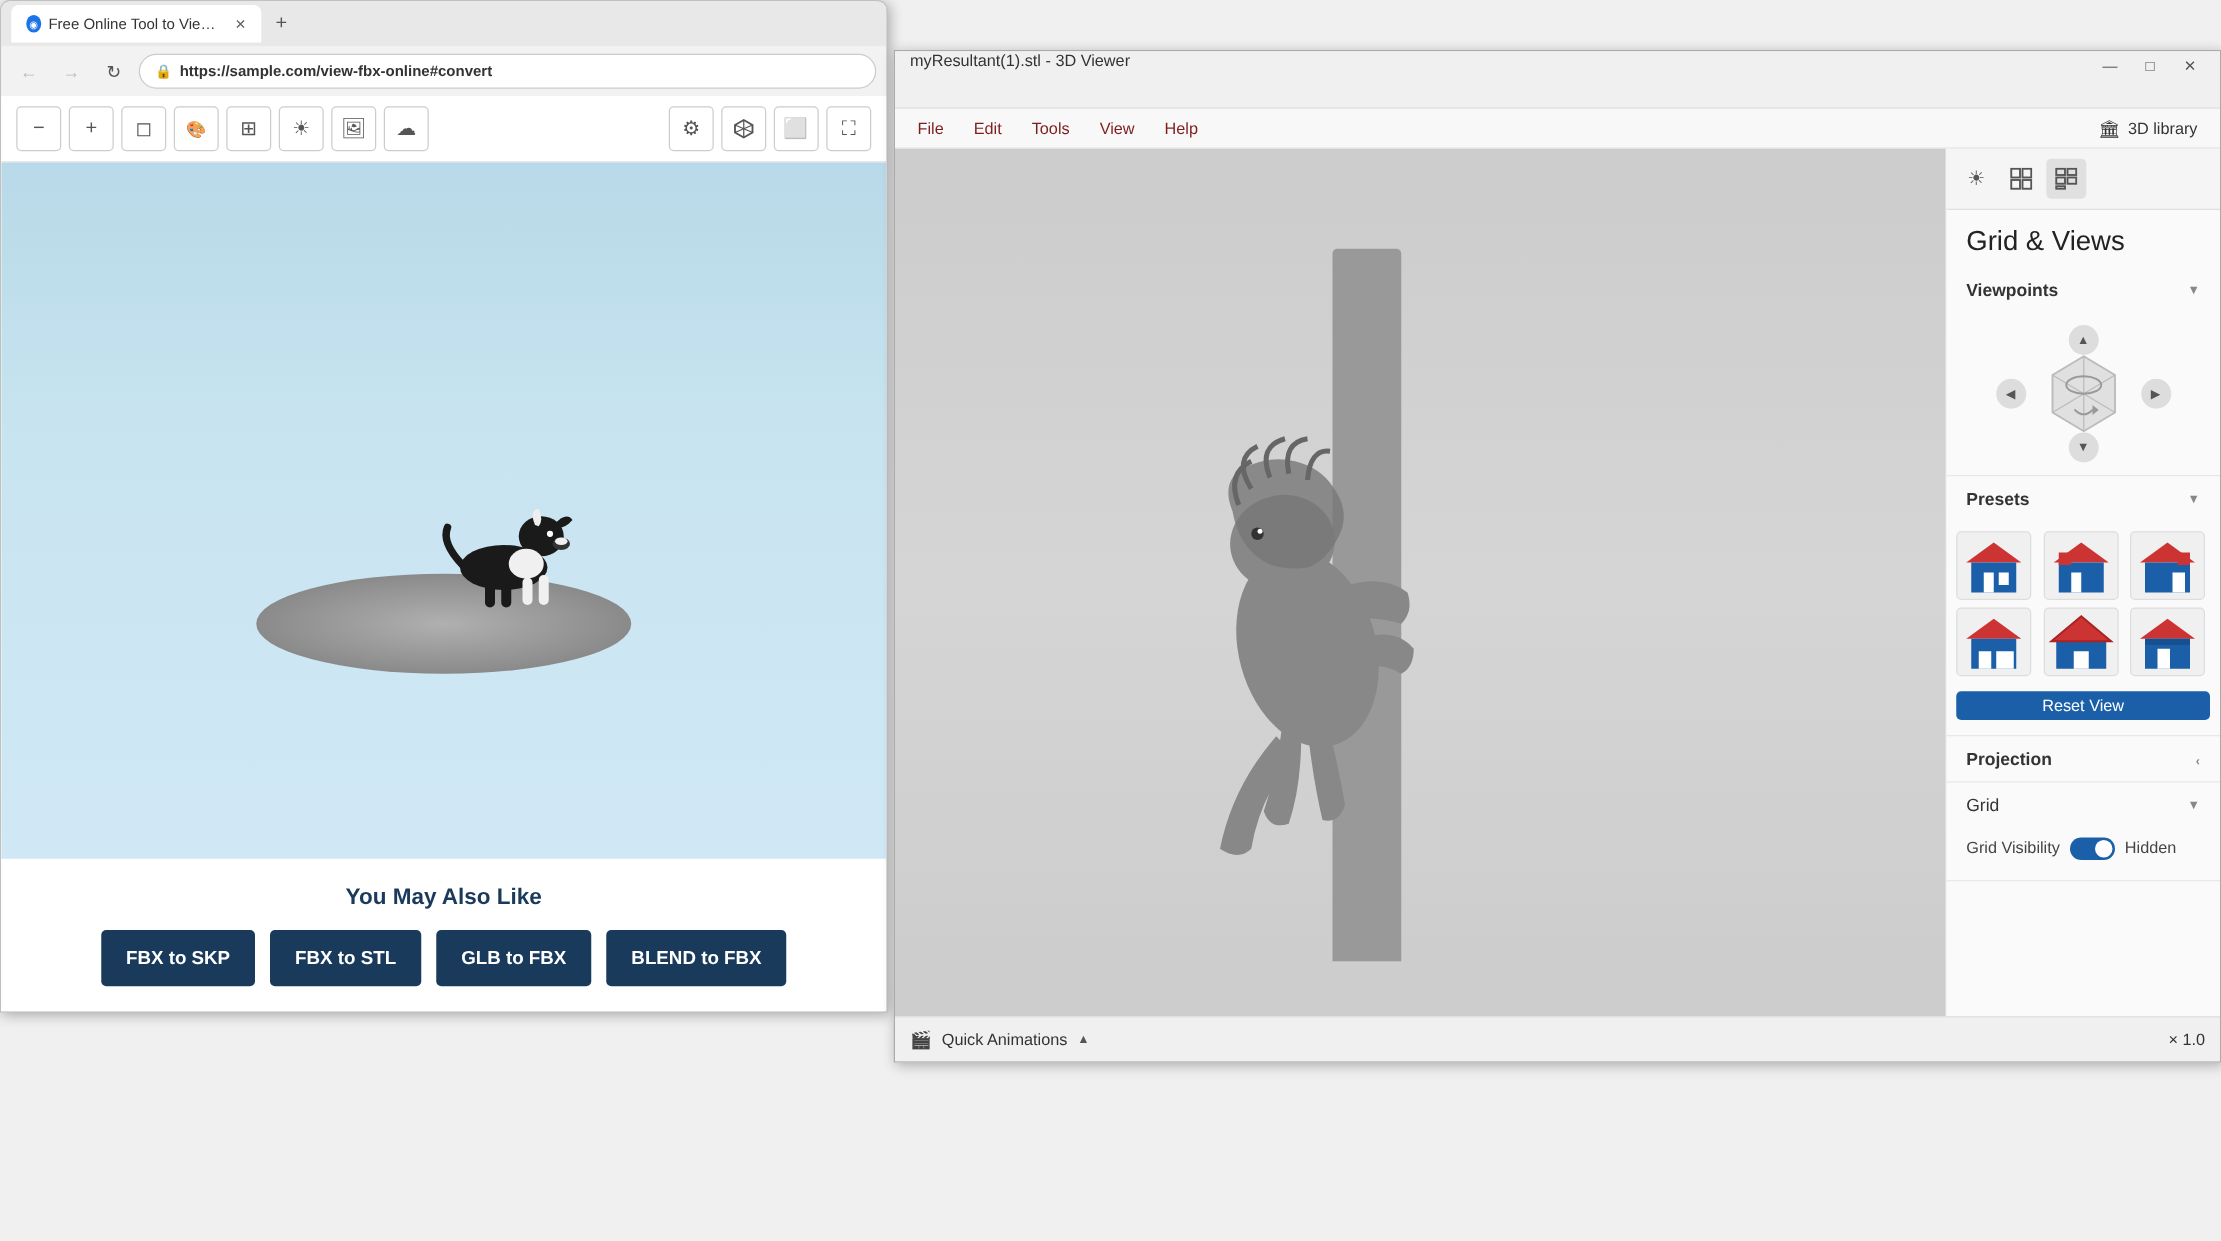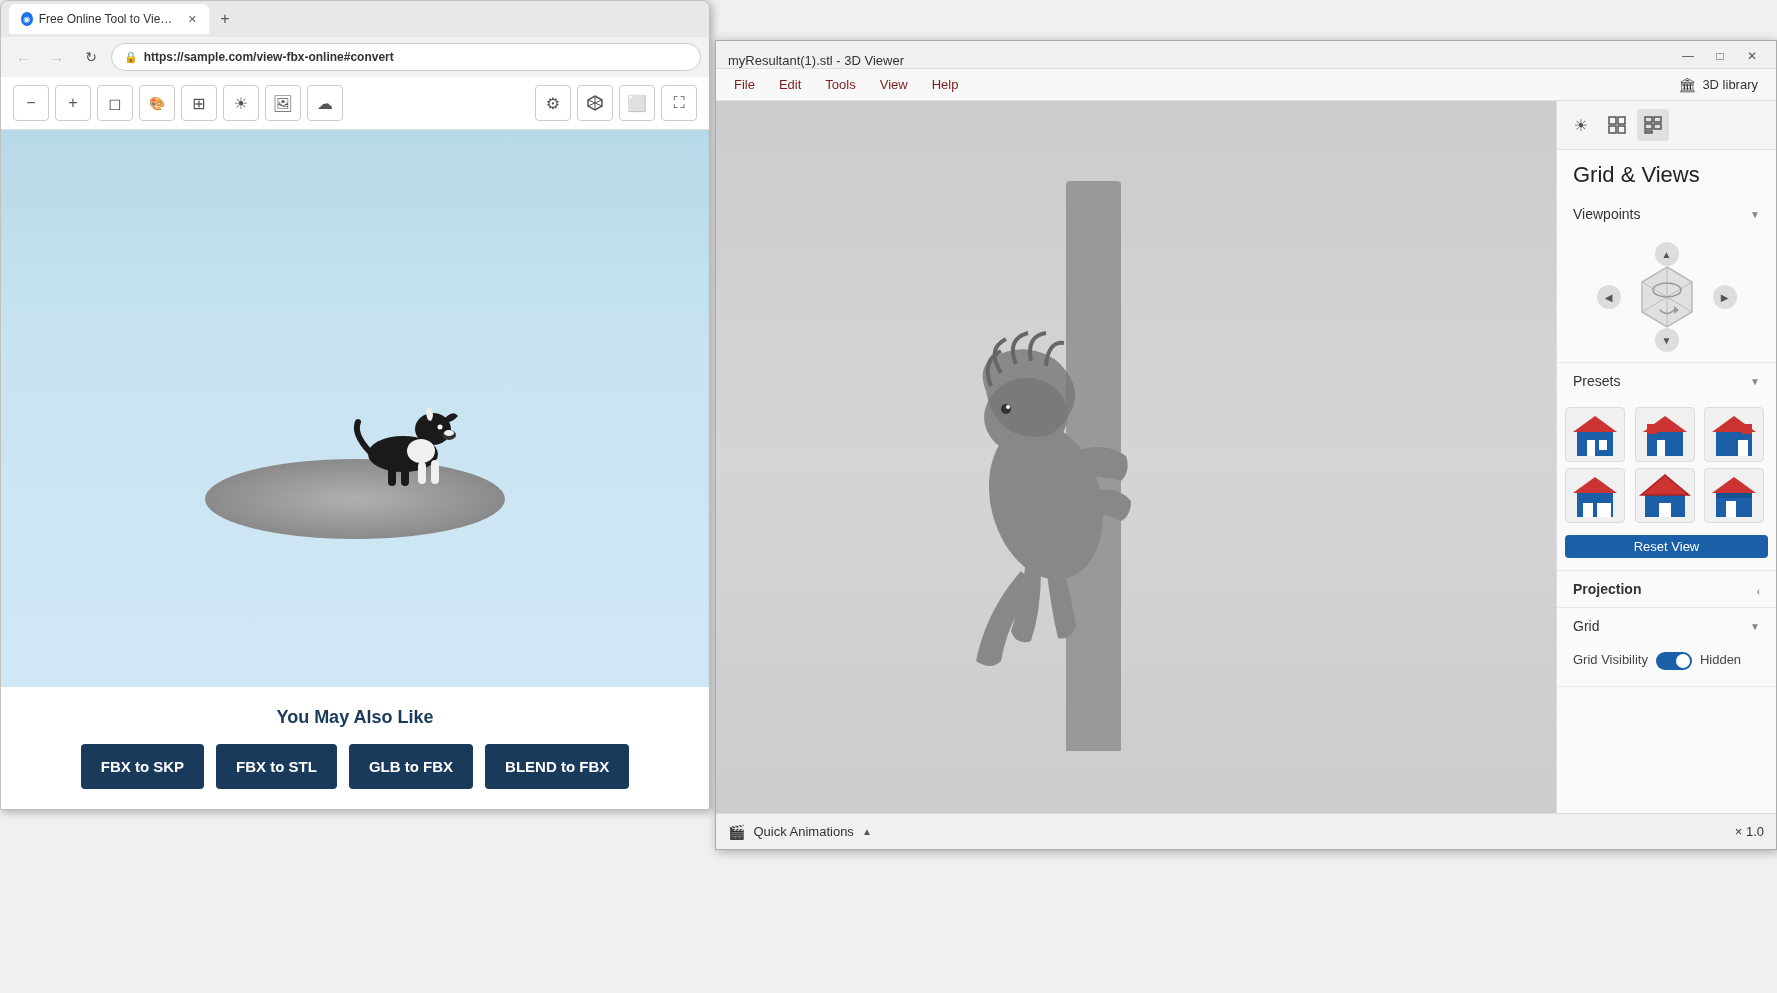--- a/index.html
+++ b/index.html
@@ -200,24 +200,24 @@
       width: 1062px;
       height: 810px;
       background: #f5f5f5;
       border: 1px solid #aaa;
       box-shadow: 2px 2px 10px rgba(0,0,0,0.3);
       display: flex;
       flex-direction: column;
     }
 
     .viewer-titlebar {
-      height: 28px;
+      height: 46px;
       background: #f0f0f0;
       display: flex;
-      align-items: flex-end;
+      align-items: flex-start;
       justify-content: space-between;
       padding: 0 12px;
       border-bottom: 1px solid #ddd;
       gap: 20px;
     }
 
     .viewer-title {
       font-size: 13px;
       color: #333;
     }
@@ -333,21 +333,21 @@
     }
 
     .section-header {
       display: flex;
       align-items: center;
       justify-content: space-between;
       padding: 10px 16px;
       cursor: pointer;
       font-size: 14px;
       color: #333;
-      font-weight: 400;
+      font-weight: 700;
     }
 
     .section-chevron {
       font-size: 10px;
       color: #888;
     }
 
     
     .viewpoints-area {
       display: flex;

